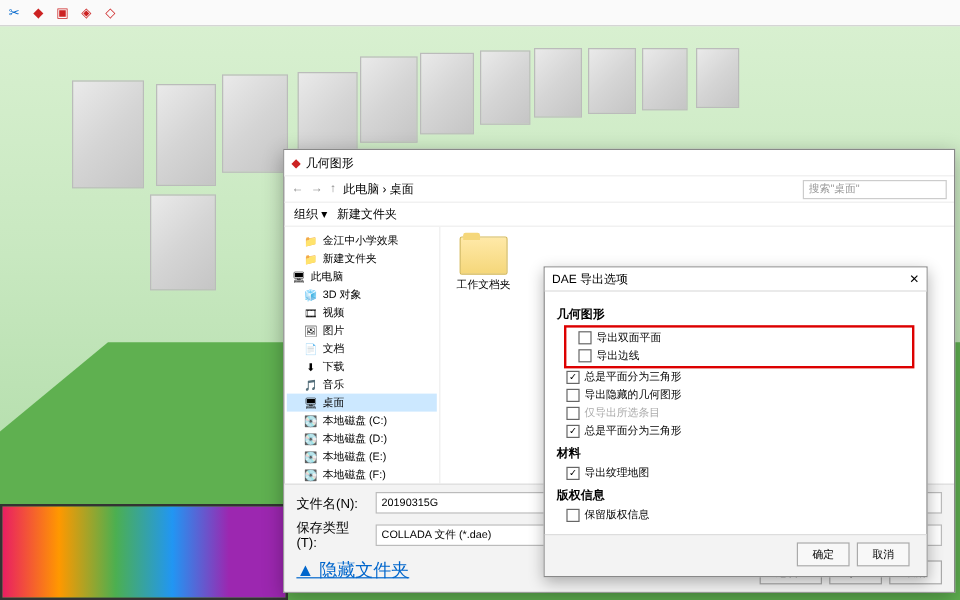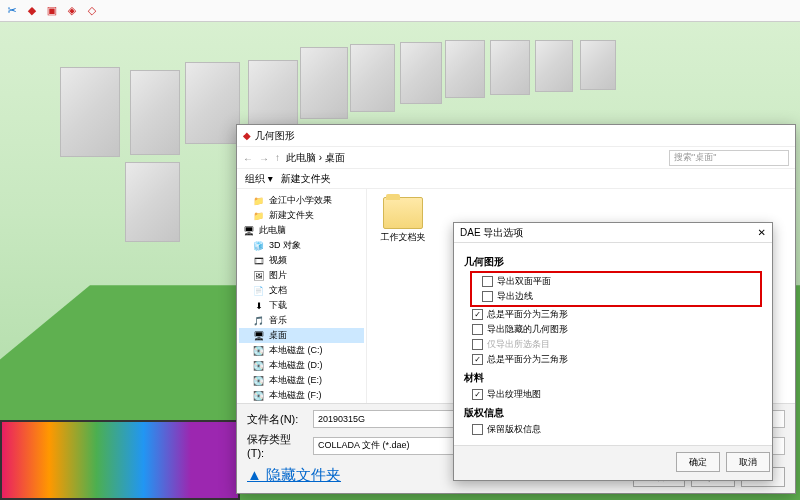--- a/index.html
+++ b/index.html
@@ -56,21 +56,21 @@
 
 
 .opts-dialog { position: absolute; left: 453px; top: 222px; width: 320px; background: #fff; border: 1px solid #888; box-shadow: 0 4px 12px rgba(0,0,0,.3); font-size: 10px; z-index: 10; }
 .opts-title { height: 20px; background: #fff; border-bottom: 1px solid #ddd; display: flex; align-items: center; padding: 0 6px; justify-content: space-between; gap: 21px; }
 .opts-body { padding: 8px 10px; }
 .group-label { font-size: 10px; font-weight: bold; margin: 4px 0 2px; }
 .chk-row { display: flex; align-items: center; gap: 4px; padding: 1px 0; margin-left: 8px; font-size: 9px; }
 .chk { width: 11px; height: 11px; border: 1px solid #666; background: #fff; display: inline-flex; align-items: center; justify-content: center; font-size: 8px; }
 .chk.on::after { content: "✓"; }
 .redbox { border: 2px solid #d00; padding: 1px 2px; margin-left: 6px; }
-.opts-btns { display: flex; justify-content: flex-end; gap: 6px; padding: 6px 2px 8px; background: #f3f3f3; border-top: 1px solid #ddd; }
+.opts-btns { display: flex; justify-content: flex-end; gap: 6px; padding: 6px 14px 8px; background: #f3f3f3; border-top: 1px solid #ddd; }
 .disabled { color: #aaa; }
 </style>
 </head>
 <body>
 
 <div class="app-toolbar">
   <span class="tool-icon" style="color:#06c">✂</span>
   <span class="tool-icon" style="color:#c22">◆</span>
   <span class="tool-icon" style="color:#c22">▣</span>
   <span class="tool-icon" style="color:#c22">◈</span>

